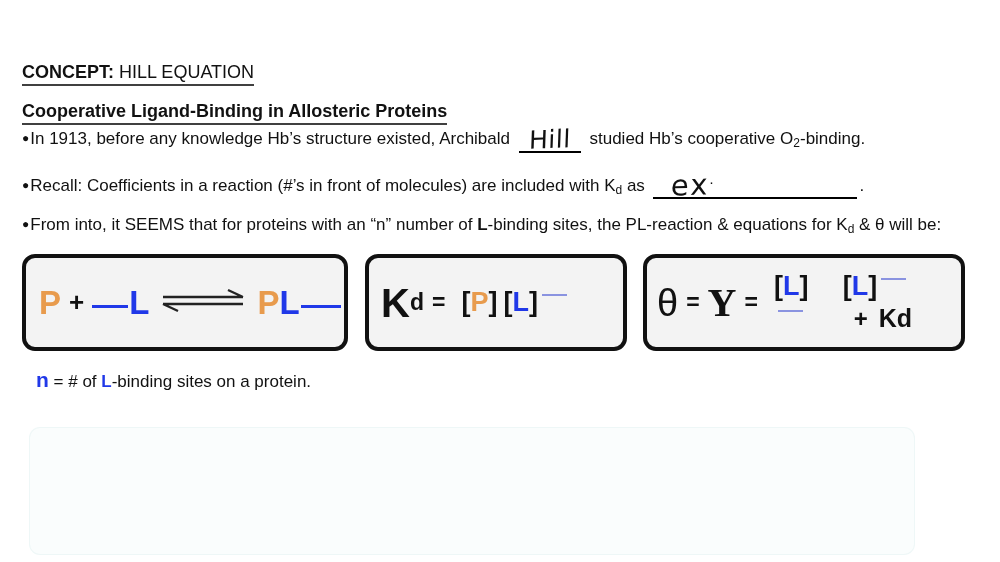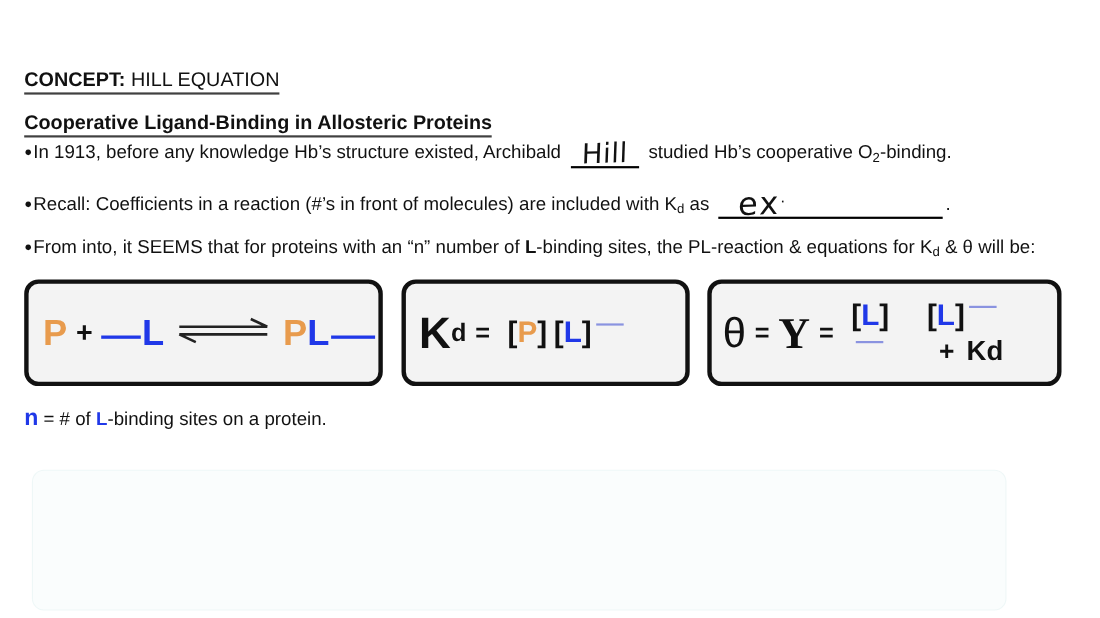--- a/index.html
+++ b/index.html
@@ -60,21 +60,21 @@
   .frac .num,.frac .den{font-size:27px;font-weight:700;padding:0 8px;line-height:1.15;}
   .frac .bar{align-self:stretch;height:0;border-top:2.5px solid #777;margin:1px 0 2px 0;}
   .supline{display:inline-block;width:25px;border-top:2.5px solid #8A93E0;transform:translateY(-15px);margin-left:4px;}
   .denline{display:inline-block;width:30px;border-bottom:3px solid #2038E8;transform:translateY(4px);margin:0 2px;}
   .theta{font-size:38px;font-weight:400;line-height:1;}
   .ysym{font-family:"Liberation Serif",serif;font-size:40px;font-weight:700;line-height:1;}
   .kd-inline{font-size:25px;font-weight:700;}
   .plus-den{font-size:24px;font-weight:600;margin:0 11px;}
 
   
-  .note{font-size:17px;margin-top:17px;}
+  .note{font-size:17px;margin-top:17px;margin-left:14px;}
   .note .nsym{font-size:21px;font-weight:700;color:#2038E8;}
 
   
   .notes-panel{
     position:absolute;left:30px;top:428px;width:884px;height:126px;
     background:#fafdfd;border-radius:10px;
     box-shadow:0 0 0 1px rgba(205,232,232,0.35);
   }
 </style>
 </head>

